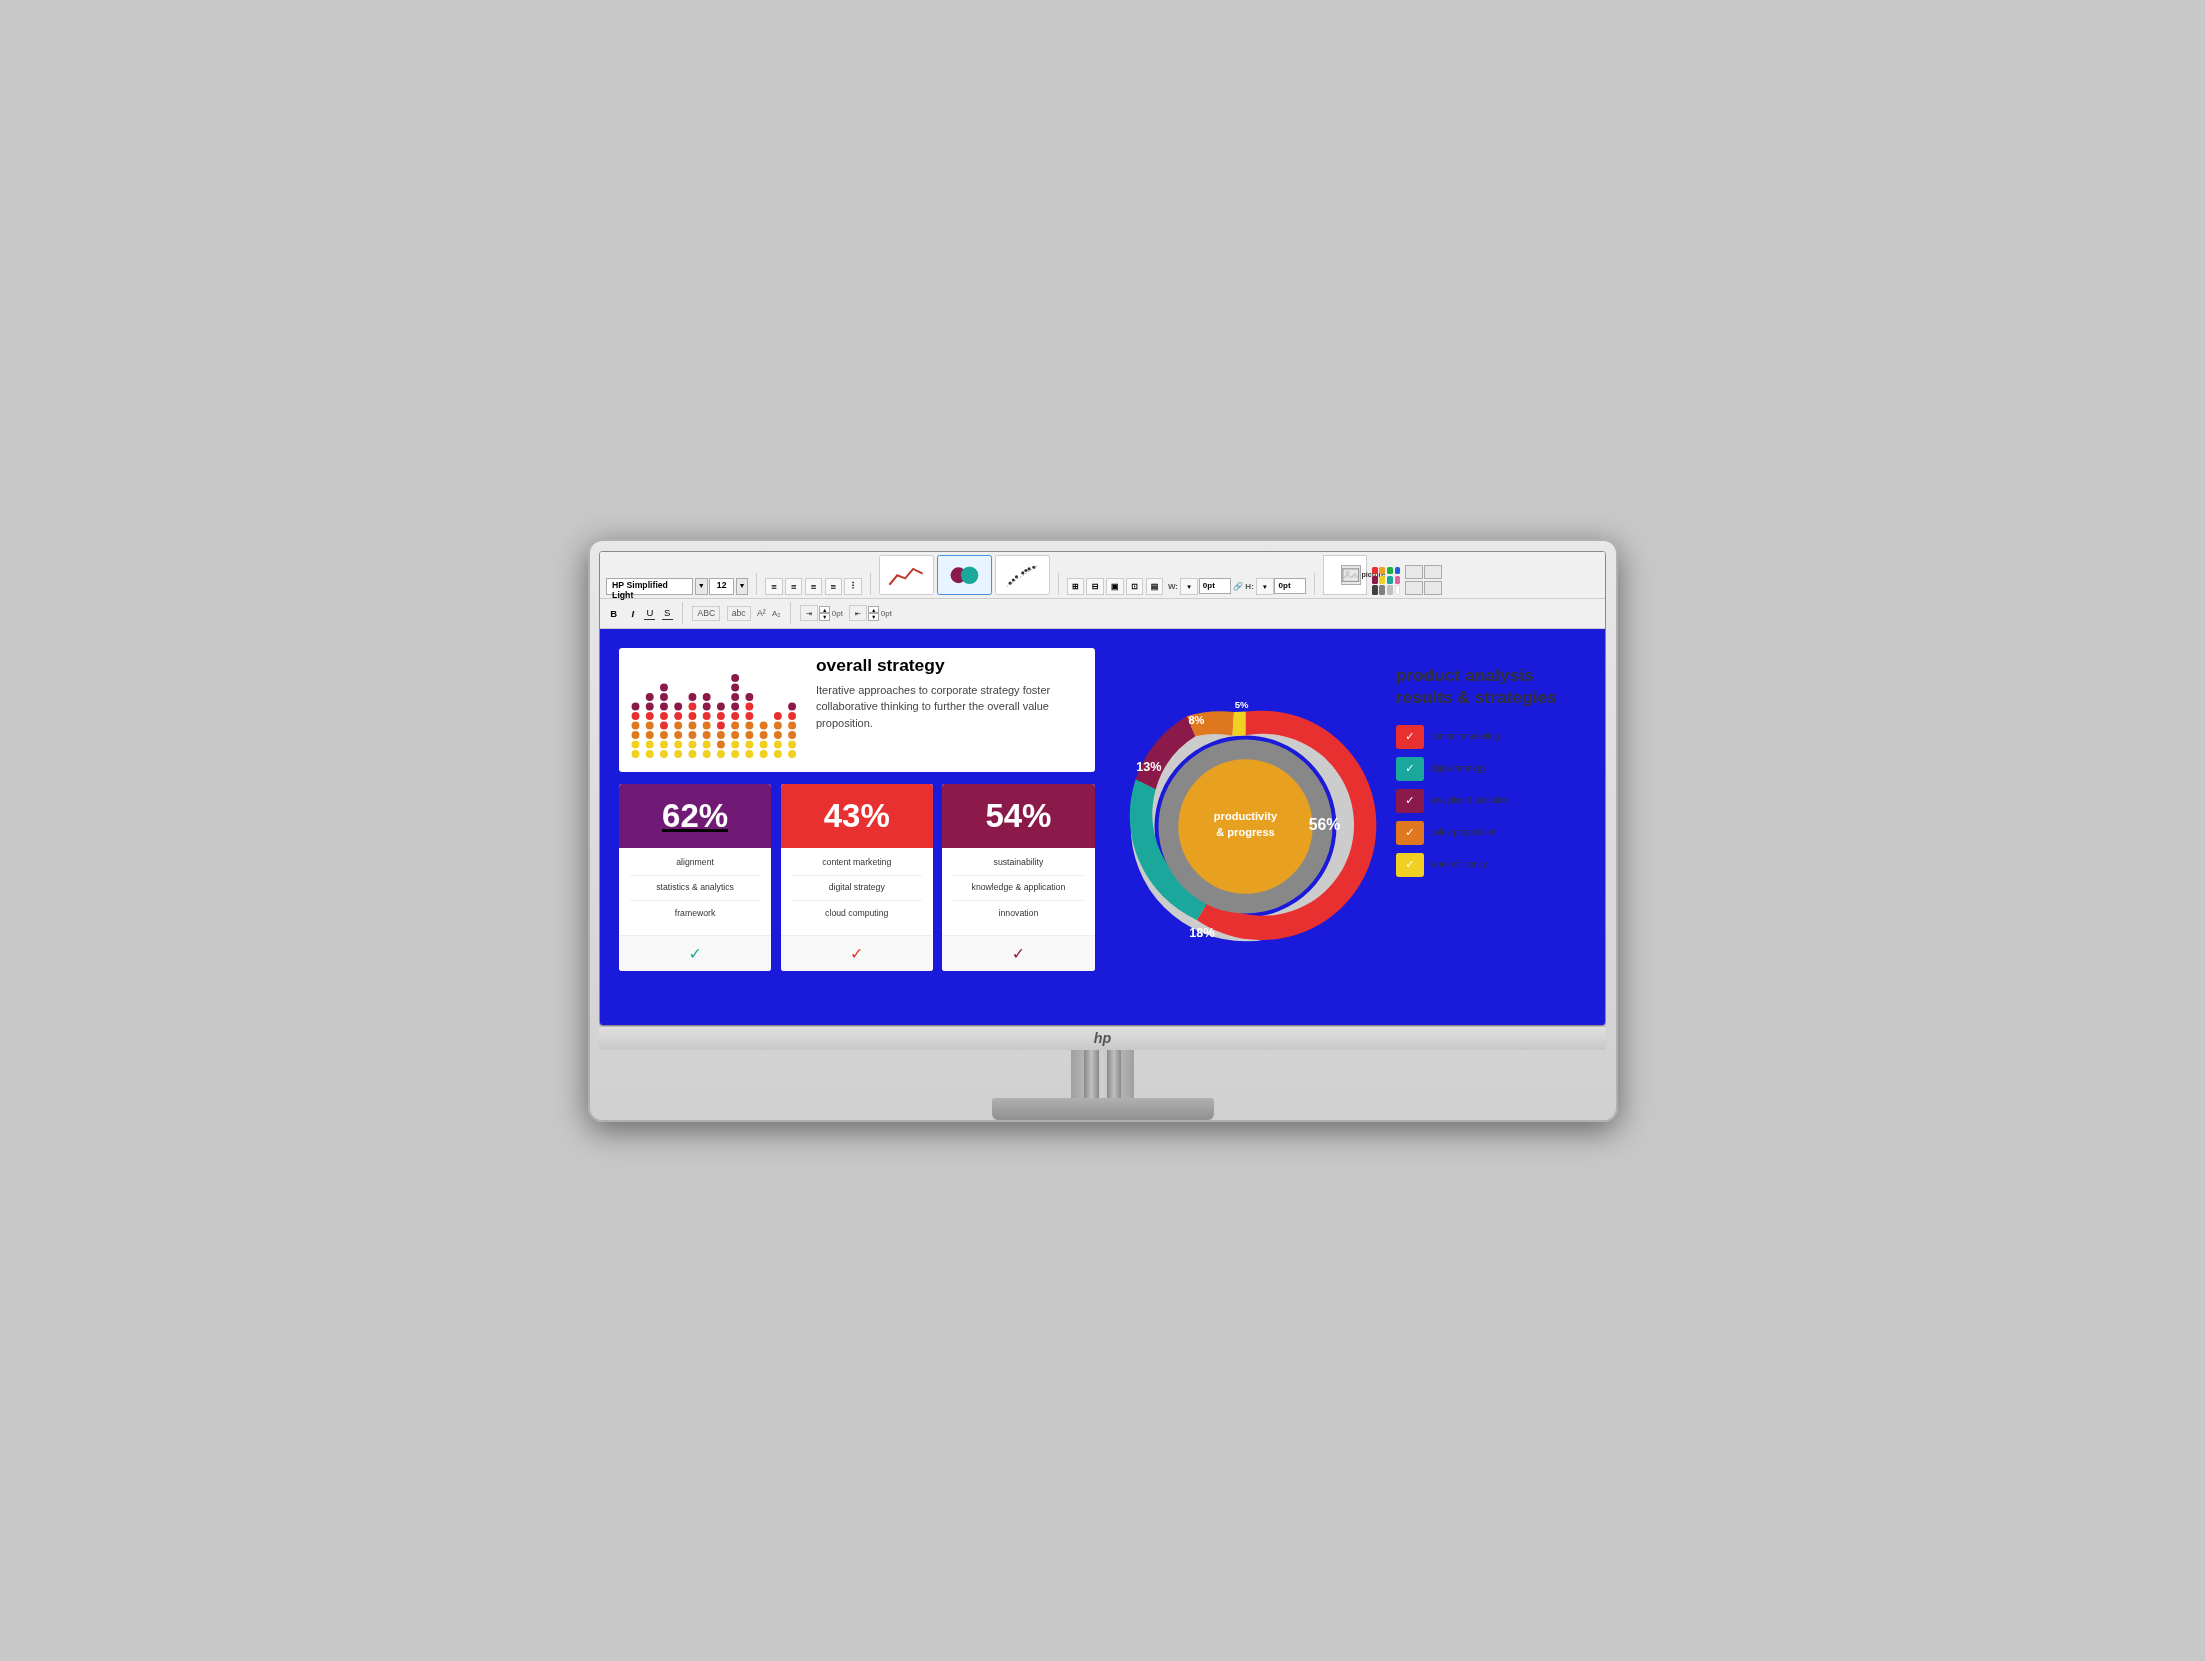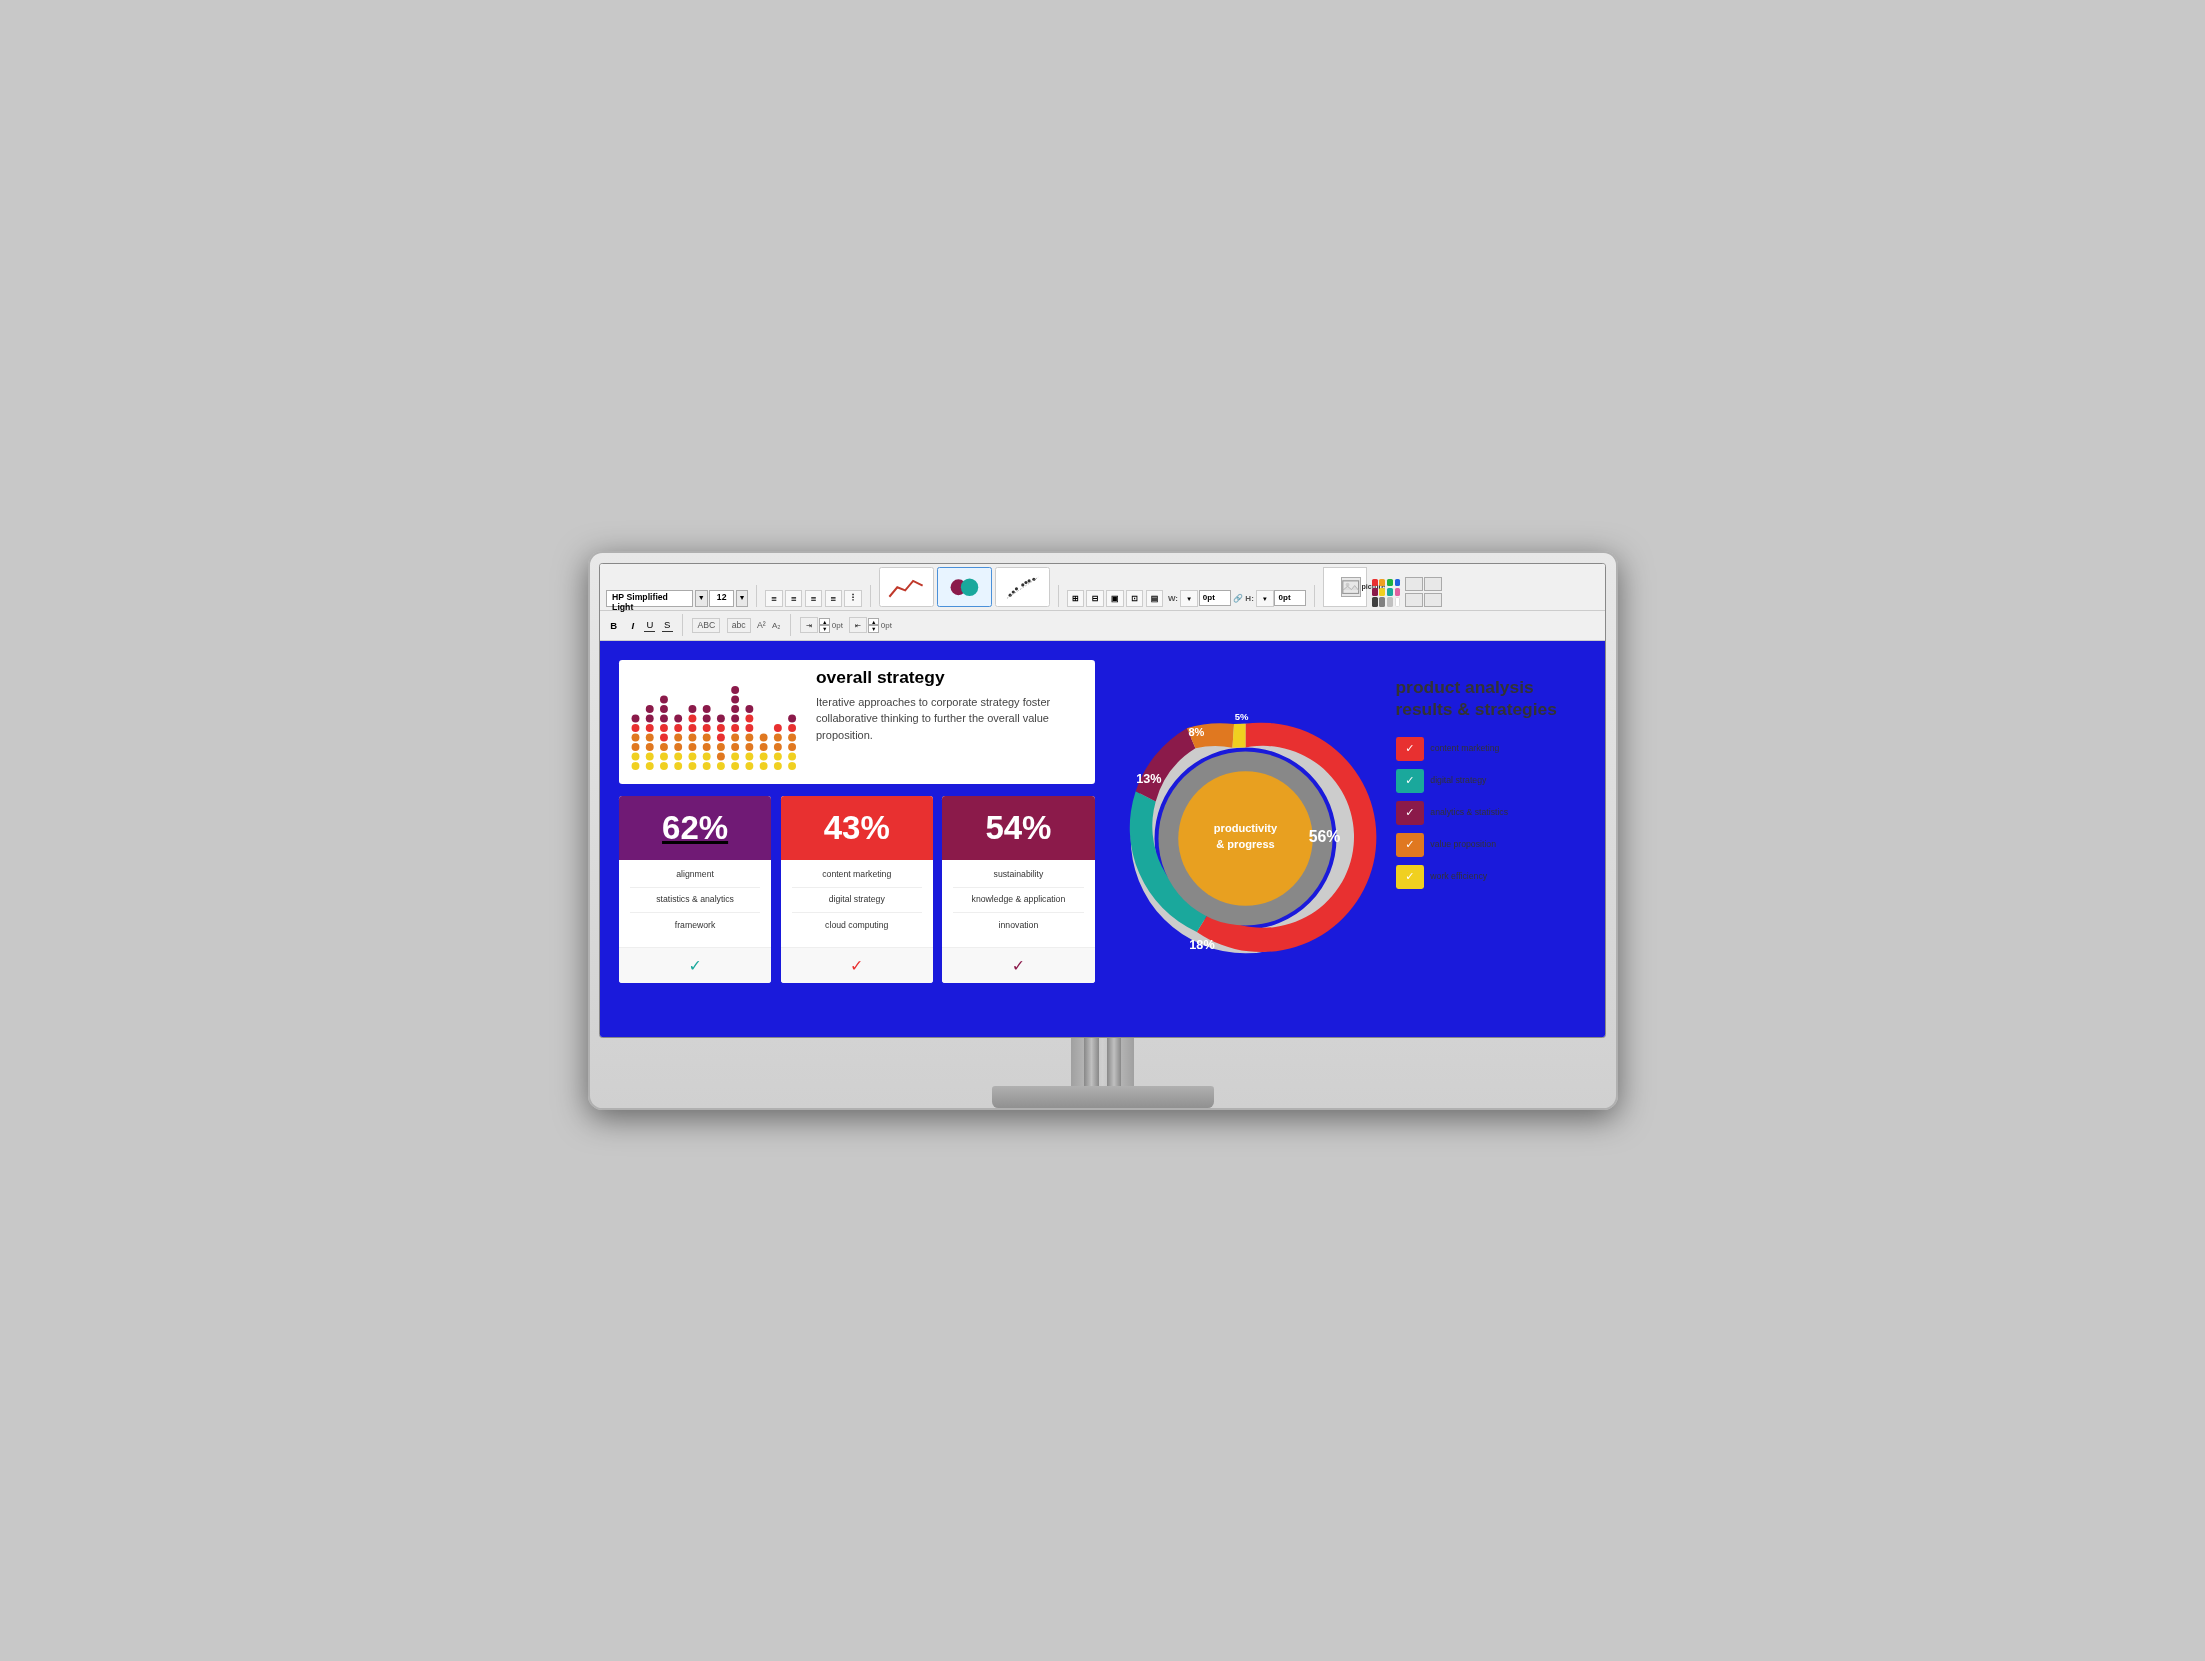--- a/index.html
+++ b/index.html
@@ -812,20 +812,23 @@
               <span class="check" style="color:#fff;">✓</span>
             </div>
             <span class="legend-label">work efficiency</span>
           </div>
         </div>
 
       </div>
     </div>
   </div>
 
+  <div class="monitor-chin">
+    <span class="hp-logo">hp</span>
+  </div>
 
   <div class="monitor-neck">
     <div class="neck-post"></div>
     <div class="neck-post"></div>
   </div>
   <div class="monitor-base"></div>
 
 </div>
 
 

